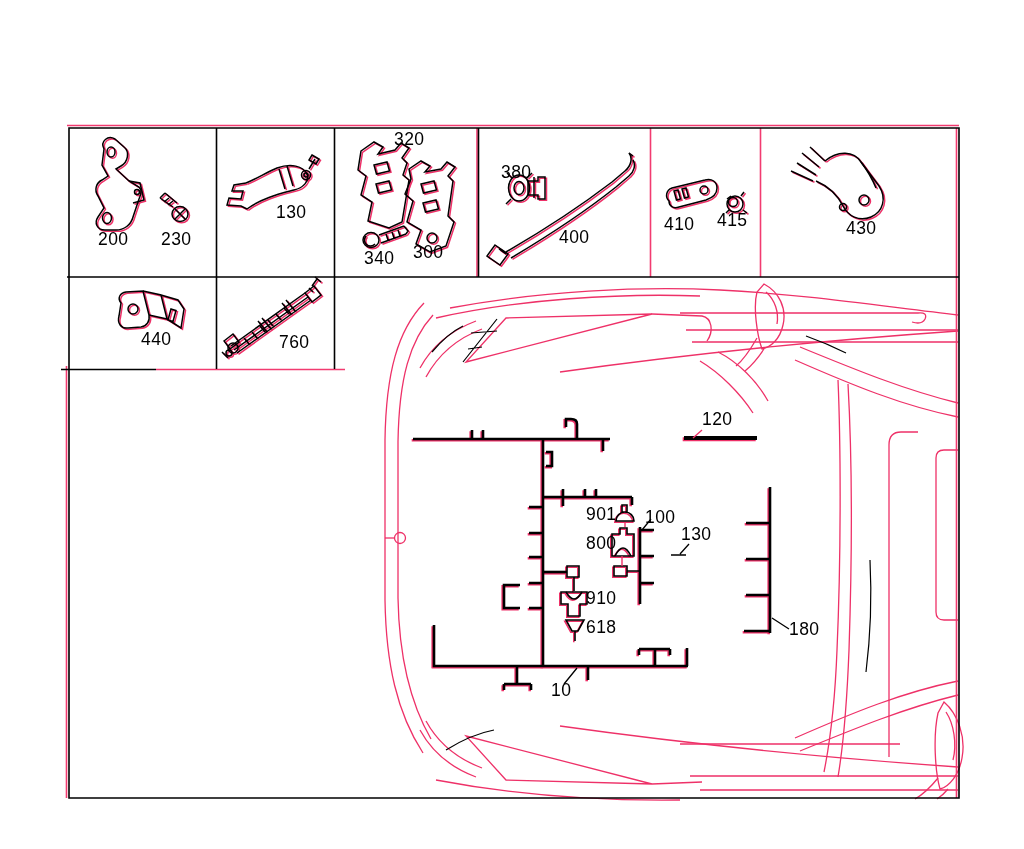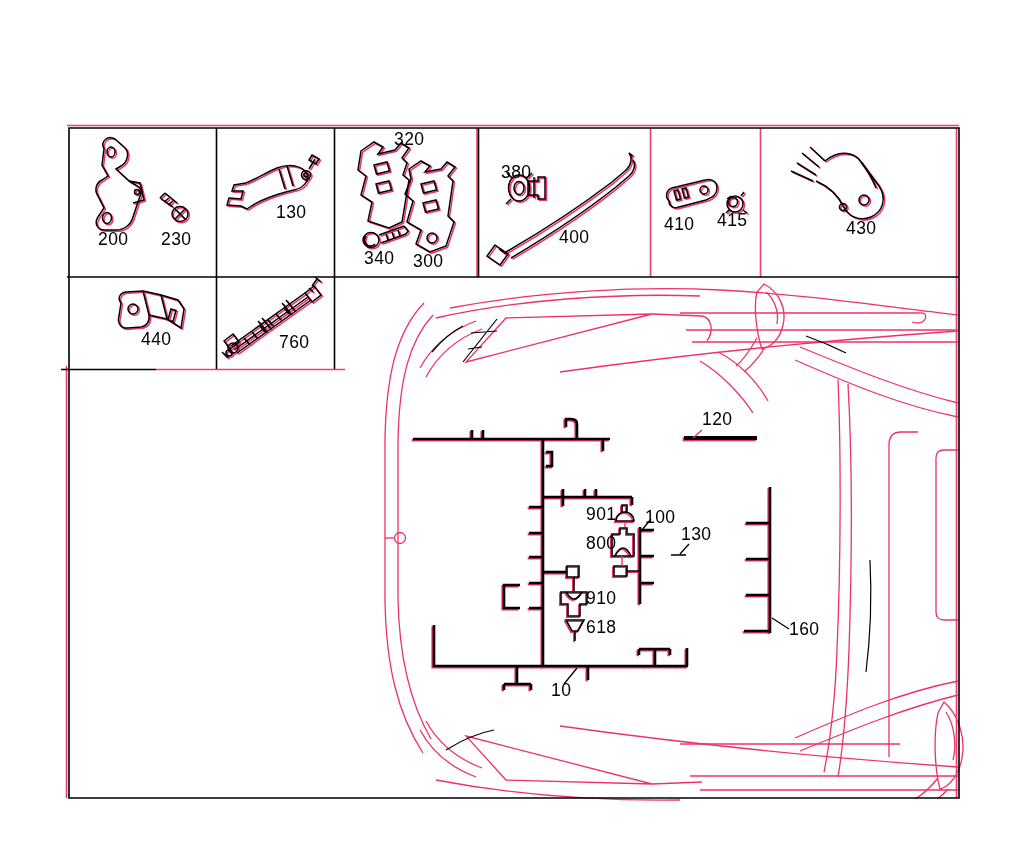--- a/index.html
+++ b/index.html
@@ -194,32 +194,32 @@
     <path d="M651,519 L642,530 M689,544 L680,554 M671,555 H686 M564,684 L577,668 M789,629 L772,618" stroke="#000" stroke-width="1.3"></path>
     <path d="M702,430 L693,438" stroke="#ee3168" stroke-width="1.3"></path>
   </g>
 </svg>
 
 <div class="pn" style="left:98px;top:231px">200</div>
 <div class="pn" style="left:161px;top:231px">230</div>
 <div class="pn" style="left:276px;top:204px">130</div>
 <div class="pn" style="left:394px;top:131px">320</div>
 <div class="pn" style="left:364px;top:250px">340</div>
-<div class="pn" style="left:413px;top:253px">300</div>
+<div class="pn" style="left:413px;top:244px">300</div>
 <div class="pn" style="left:501px;top:164px">380</div>
 <div class="pn" style="left:559px;top:229px">400</div>
 <div class="pn" style="left:664px;top:216px">410</div>
 <div class="pn" style="left:717px;top:212px">415</div>
 <div class="pn" style="left:846px;top:220px">430</div>
 <div class="pn" style="left:141px;top:331px">440</div>
 <div class="pn" style="left:279px;top:334px">760</div>
 
 <div class="pn" style="left:702px;top:411px">120</div>
 <div class="pn" style="left:645px;top:509px">100</div>
 <div class="pn" style="left:586px;top:506px">901</div>
 <div class="pn" style="left:586px;top:535px">800</div>
 <div class="pn" style="left:681px;top:526px">130</div>
 <div class="pn" style="left:586px;top:590px">910</div>
 <div class="pn" style="left:586px;top:619px">618</div>
 <div class="pn" style="left:551px;top:682px">10</div>
-<div class="pn" style="left:789px;top:621px">160</div>
+<div class="pn" style="left:789px;top:621px">180</div>
 
 </div>
 
 </body></html>

